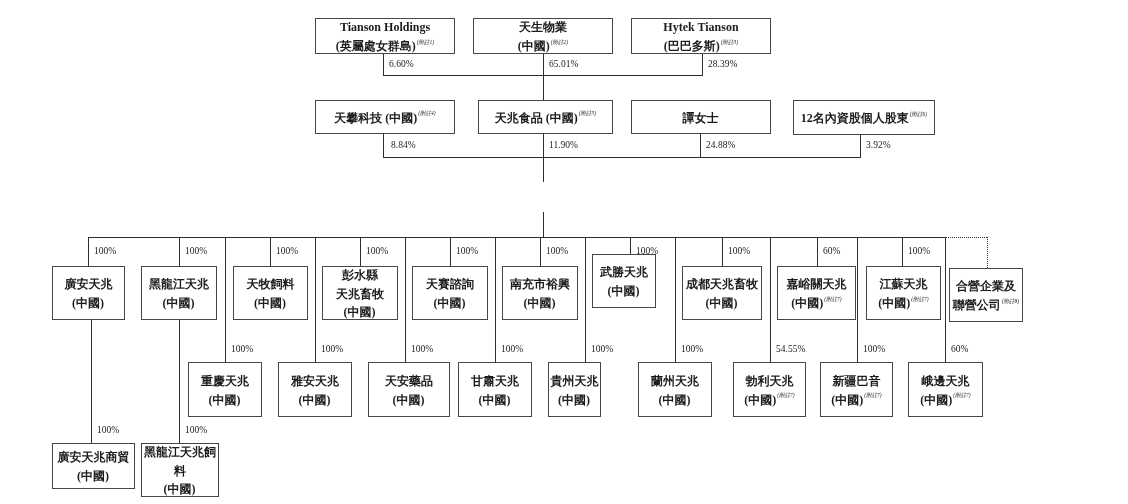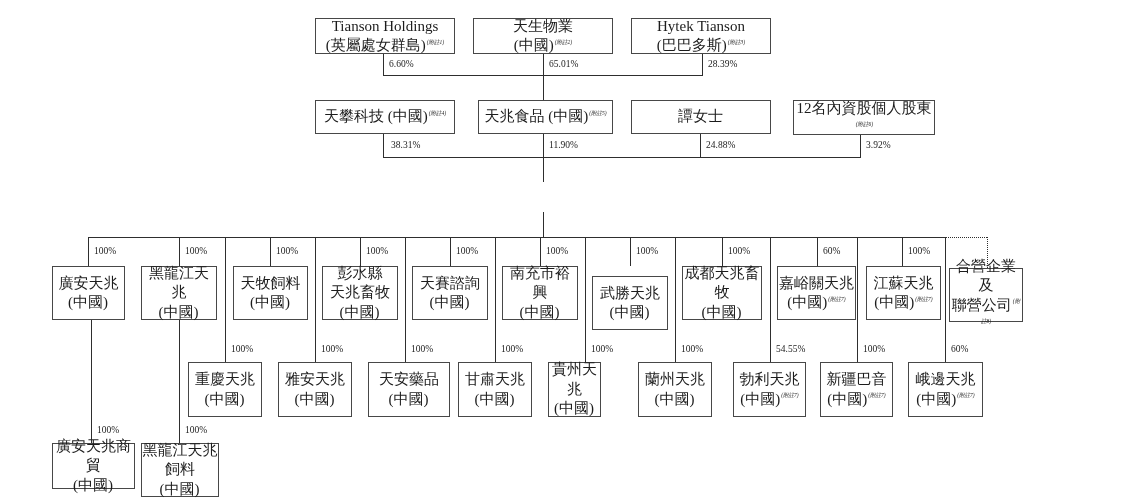--- a/index.html
+++ b/index.html
@@ -1,20 +1,20 @@
 <!DOCTYPE html>
 <html><head>
 <meta charset="utf-8">
 <style>
   html,body{margin:0;padding:0;background:#fff;}
   #stage{position:relative;width:1128px;height:504px;background:#ffffff;overflow:hidden;
          font-family:"Liberation Serif","DejaVu Serif",serif;color:#1c1c1c;}
   .box{position:absolute;border:1.5px solid #474747;background:#fff;box-sizing:border-box;
        display:flex;align-items:center;justify-content:center;text-align:center;}
-  .lbl{white-space:pre-line;font-size:15px;line-height:1.3;color:#1c1c1c;}
+  .lbl{white-space:pre-line;font-size:12px;line-height:1.3;color:#1c1c1c;font-weight:bold;}
   .note{font-size:5.5px;font-style:italic;line-height:1;margin-left:1px;}
   .pct{position:absolute;font-size:9.5px;line-height:1;color:#1c1c1c;}
   .hl{position:absolute;height:0;border-top:1px solid #2e2e2e;}
   .vl{position:absolute;width:0;border-left:1px solid #2e2e2e;}
   .hl.dash{border-top-style:dotted;}
   .vl.dash{border-left-style:dotted;}
 </style>
 </head>
 <body>
 
@@ -85,21 +85,21 @@
   <div class="box" style="left:478px;top:100px;width:135px;height:34px">
       <div><span class="lbl">天兆食品 (中國)</span><sup class="note">(附註5)</sup></div>
     </div>
   <div class="box" style="left:631px;top:100px;width:140px;height:34px">
       <div><span class="lbl">譚女士</span><sup class="note"></sup></div>
     </div>
   <div class="box" style="left:793px;top:100px;width:142px;height:35px">
       <div><span class="lbl">12名內資股個人股東</span><sup class="note">(附註6)</sup></div>
     </div>
 
-  <span class="pct" style="left:391px;top:141px">38.31%</span>
+  <span class="pct" style="left:391px;top:141px">8.84%</span>
   <span class="pct" style="left:549px;top:141px">11.90%</span>
   <span class="pct" style="left:706px;top:141px">24.88%</span>
   <span class="pct" style="left:866px;top:141px">3.92%</span>
 
 
   <div class="box" style="left:52px;top:266px;width:73px;height:54px">
       <div><span class="lbl">廣安天兆
 (中國)</span><sup class="note"></sup></div>
     </div>
   <div class="box" style="left:141px;top:266px;width:76px;height:54px">
@@ -116,21 +116,21 @@
 (中國)</span><sup class="note"></sup></div>
     </div>
   <div class="box" style="left:412px;top:266px;width:76px;height:54px">
       <div><span class="lbl">天賽諮詢
 (中國)</span><sup class="note"></sup></div>
     </div>
   <div class="box" style="left:502px;top:266px;width:76px;height:54px">
       <div><span class="lbl">南充市裕興
 (中國)</span><sup class="note"></sup></div>
     </div>
-  <div class="box" style="left:592px;top:276px;width:76px;height:54px">
+  <div class="box" style="left:592px;top:254px;width:64px;height:54px">
       <div><span class="lbl">武勝天兆
 (中國)</span><sup class="note"></sup></div>
     </div>
   <div class="box" style="left:682px;top:266px;width:80px;height:54px">
       <div><span class="lbl">成都天兆畜牧
 (中國)</span><sup class="note"></sup></div>
     </div>
   <div class="box" style="left:777px;top:266px;width:79px;height:54px">
       <div><span class="lbl">嘉峪關天兆
 (中國)</span><sup class="note">(附註7)</sup></div>

